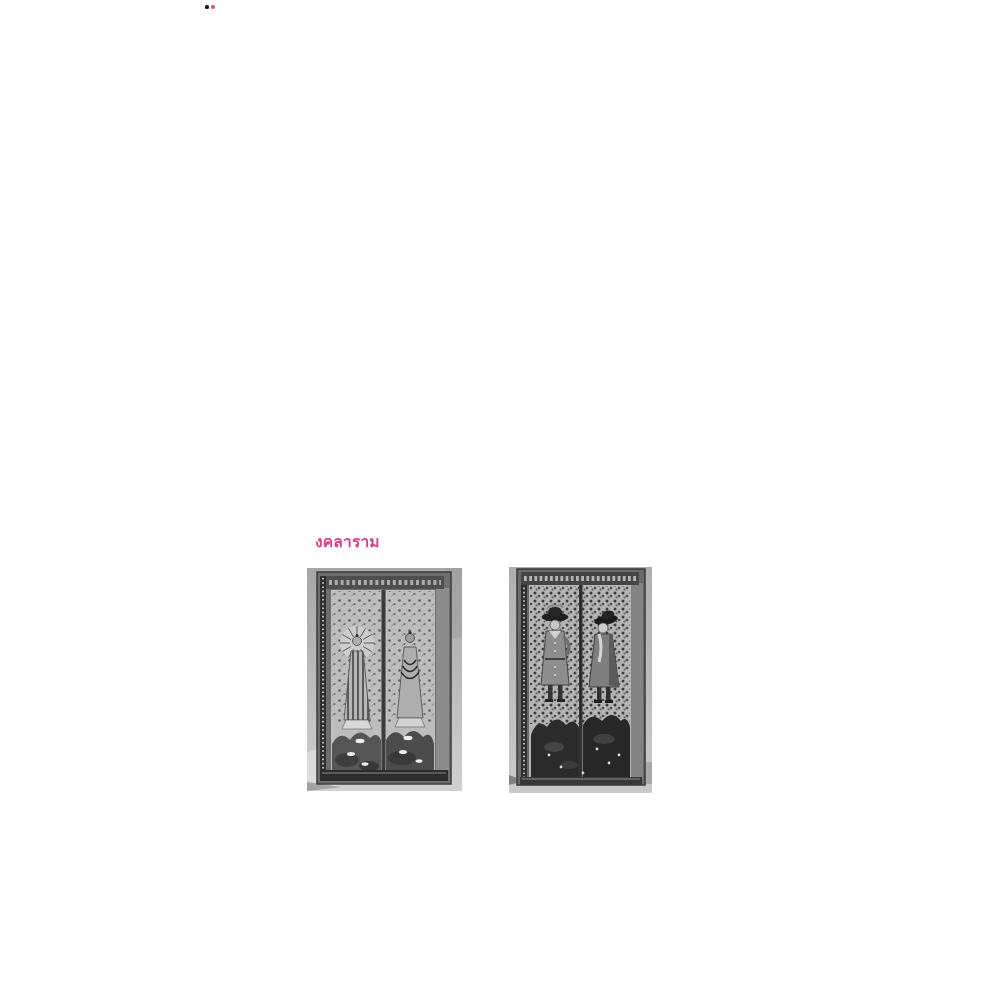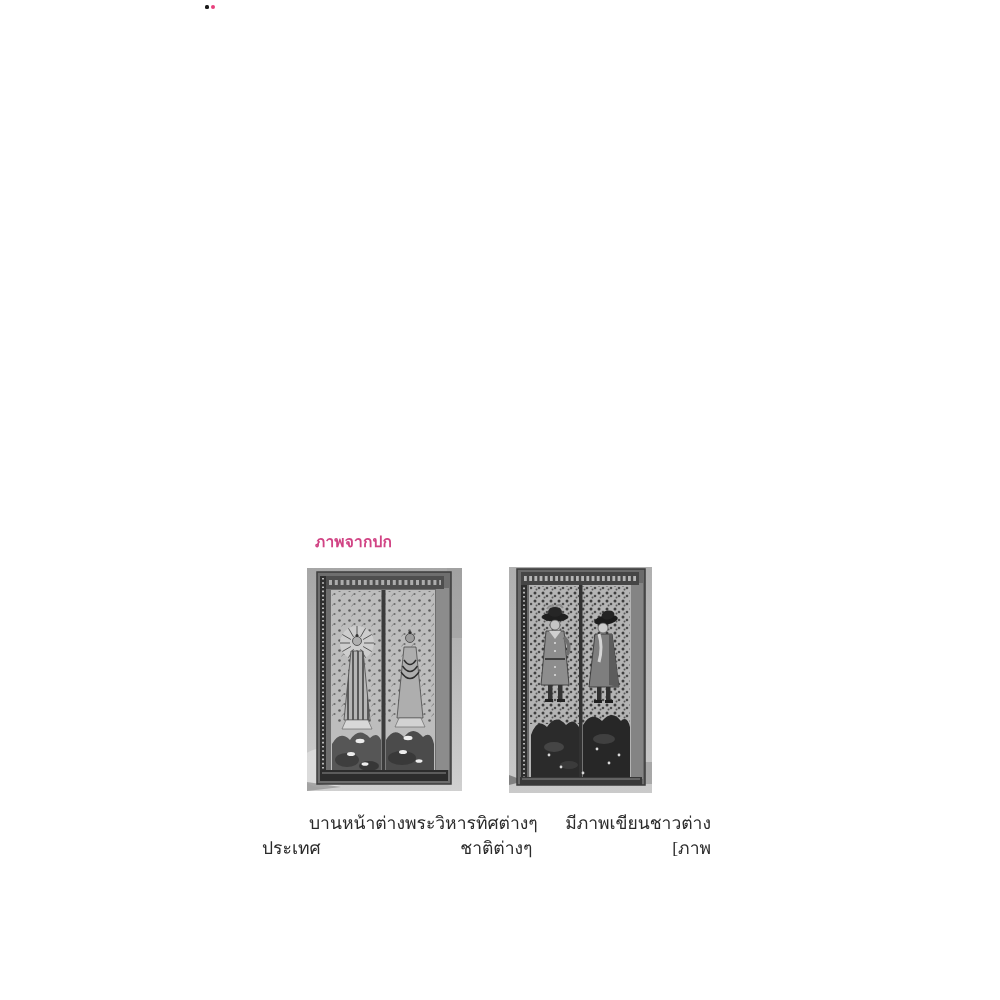--- a/index.html
+++ b/index.html
@@ -41,21 +41,21 @@
 </head>
 <body>
 
 <div class="page">
 
   <div>
     <span class="dot dot-black"></span>
     <span class="dot dot-pink"></span>
   </div>
 
-  <h2 class="section-heading">ภาพจากปก</h2>
+  <h2 class="section-heading">งคลาราม</h2>
 
   <figure class="photo photo-left">
     <svg width="155" height="223" viewBox="0 0 155 223" xmlns="http://www.w3.org/2000/svg" role="img">
       <defs>
         <linearGradient id="lbg" x1="0" y1="0" x2="0" y2="1">
           <stop offset="0" stop-color="#a6a6a6"></stop>
           <stop offset="0.6" stop-color="#bfbfbf"></stop>
           <stop offset="1" stop-color="#d0d0d0"></stop>
         </linearGradient>
         <pattern id="lflor" width="10" height="10" patternUnits="userSpaceOnUse">
@@ -207,16 +207,15 @@
           <circle cx="100" cy="196" r="1.4"></circle>
         <circle cx="74" cy="206" r="1.4"></circle>
           <circle cx="110" cy="188" r="1.4"></circle>
       </g>
       <rect x="11" y="210" width="122" height="8" fill="#383838"></rect>
       <line x1="13" y1="212" x2="131" y2="212" stroke="#8d8d8d" stroke-width="1"></line>
     </svg>
   </figure>
 
   <p class="caption">
-    <span class="cap-line1">บานหน้าต่างพระวิหารทิศต่างๆ มีภาพเขียนชาวต่างประเทศ ชาติต่างๆ [ภาพ</span>
   </p>
 
 </div>
 
 </body></html>

